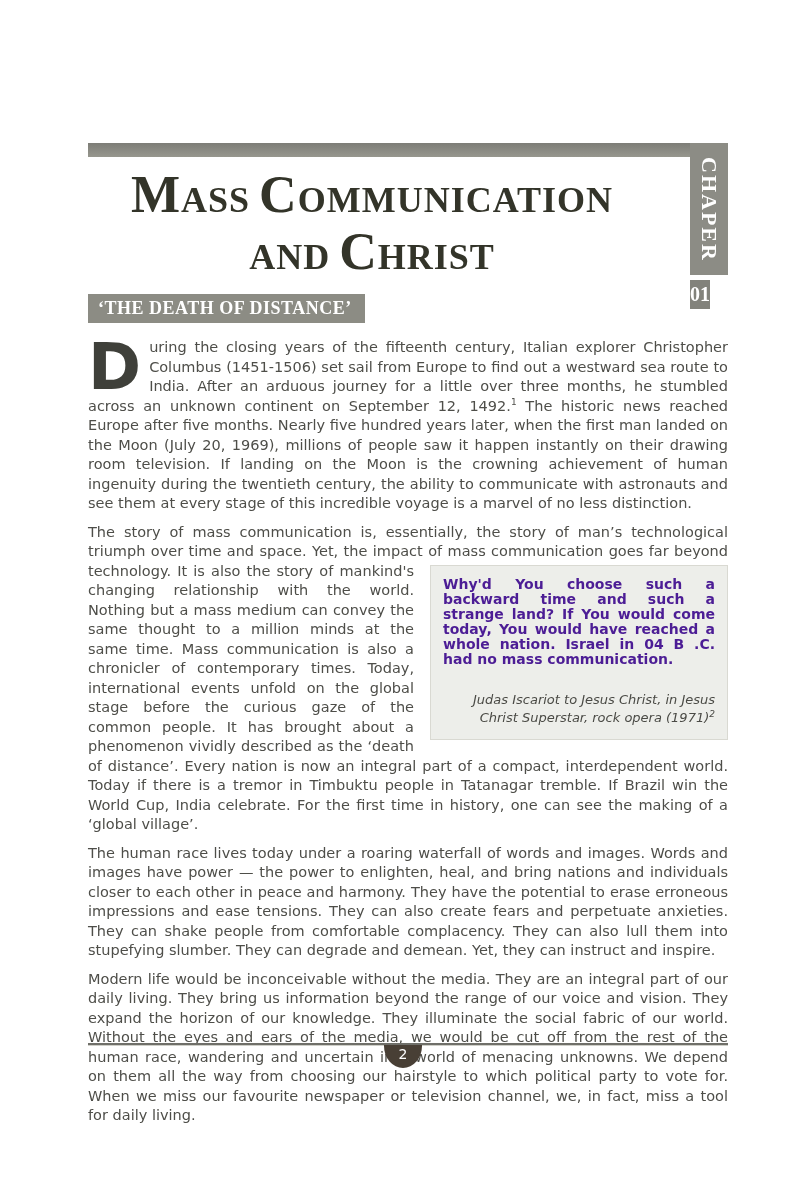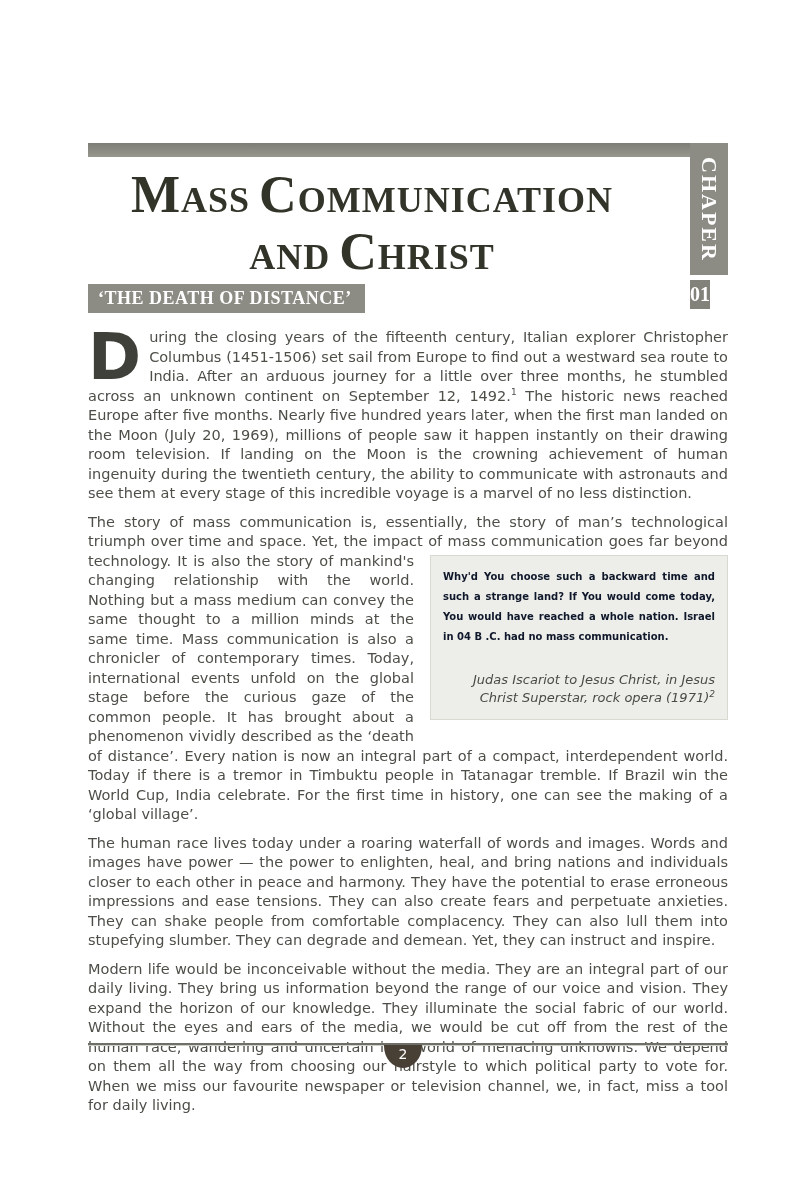--- a/index.html
+++ b/index.html
@@ -51,21 +51,21 @@
     text-align:center;
     font-family:"Liberation Serif", serif;
     font-weight:bold;
     font-variant:small-caps;
     font-size:52px; line-height:57px;
     letter-spacing:1px; word-spacing:-5px;
     color:#333429;
   }
   .section-heading {
     display:inline-block;
-    margin-top:4px;
+    margin-top:14px;
     background:#8c8c84;
     color:#ffffff;
     font-family:"Liberation Serif", serif;
     font-weight:bold;
     font-size:18px; line-height:22px;
     letter-spacing:0.5px;
     padding:3px 13px 4px 10px;
   }
   .para {
     margin:9px 0 0 0;
@@ -88,22 +88,22 @@
     display:block;
     float:right;
     width:272px;
     margin:3px 0 8px 16px;
     background:#edeeea;
     border:1px solid #d9d9d2;
     padding:11px 12px 12px 12px;
   }
   .quote-text {
     font-weight:bold;
-    font-size:10px; line-height:20px;
-    color:#0f172a;
+    font-size:14px; line-height:15px;
+    color:#4c1d95;
     text-align:justify;
   }
   .quote-attribution {
     margin-top:24px;
     font-style:italic;
     text-align:right;
     font-size:13px; line-height:18px;
     color:#4a4a45;
   }
 

